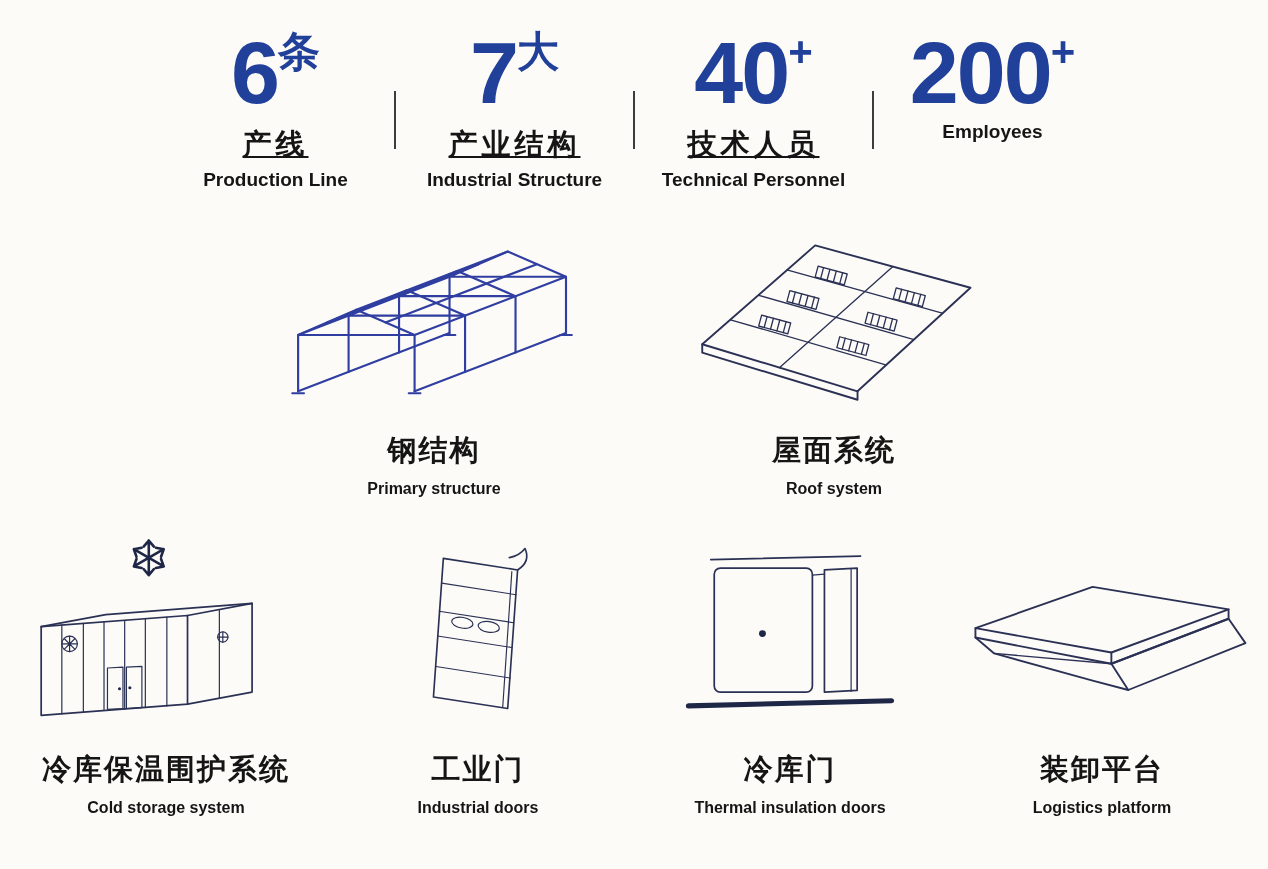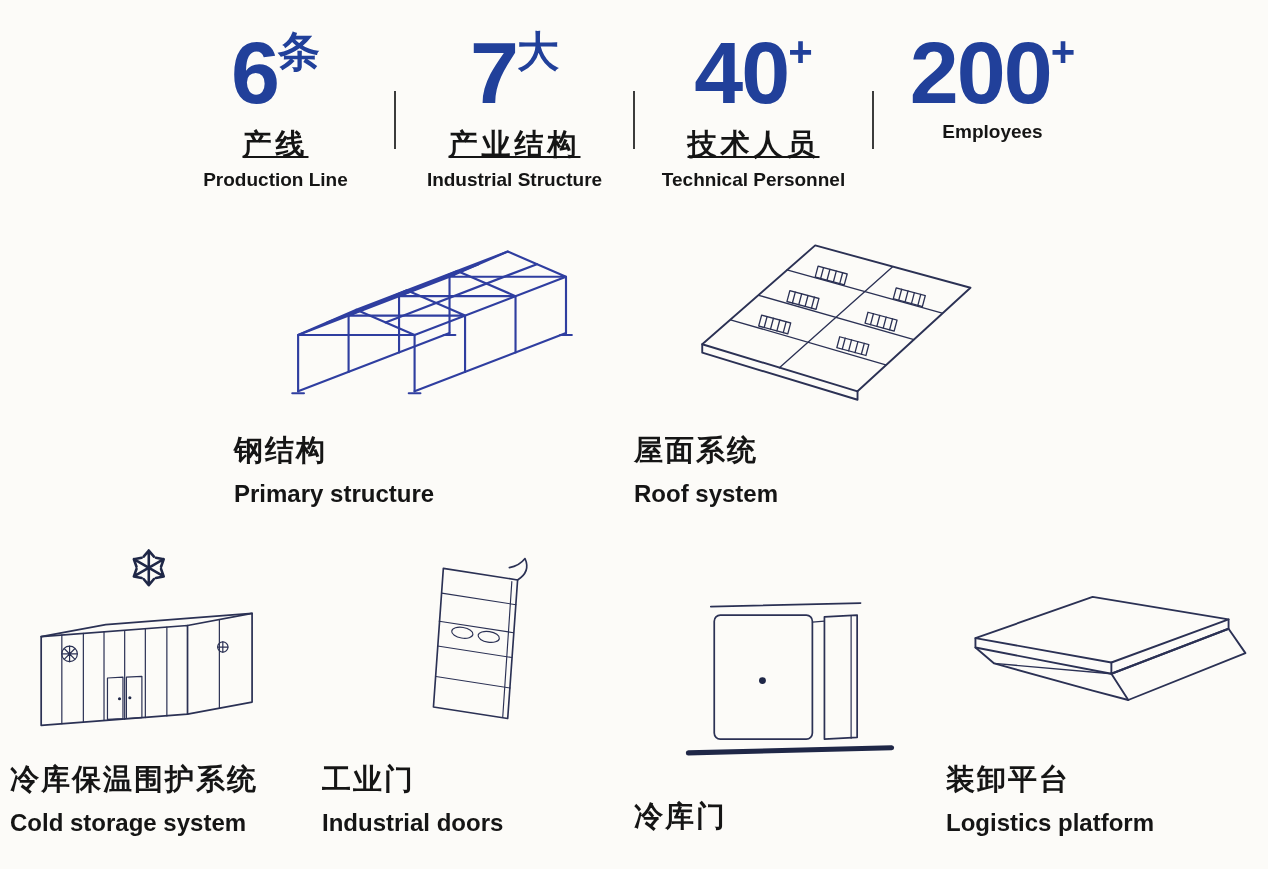--- a/index.html
+++ b/index.html
@@ -59,39 +59,40 @@
   }
   
   .row{
     display:flex;
     justify-content:center;
     align-items:flex-end;
   }
   .row-1{margin-top:28px;}
   .row-2{margin-top:34px;}
   .product{
+    text-align:center;
   }
   .row-1 .product{width:400px;}
   .row-2 .product{width:312px;}
   .icon-box{
     display:flex;
     align-items:flex-end;
     justify-content:center;
   }
   .row-1 .icon-box{height:192px;}
   .row-2 .icon-box{height:198px;}
   .p-cn{
     font-size:29px;
     font-weight:600;
     margin-top:20px;
     letter-spacing:2px;
     white-space:nowrap;
   }
   .p-en{
-    font-size:24px;
+    font-size:16px;
     font-weight:600;
     margin-top:9px;
     white-space:nowrap;
   }
   svg{display:block;}
   .line{fill:none;stroke:#2b3154;stroke-width:2;stroke-linejoin:round;stroke-linecap:round;}
   .line-thin{fill:none;stroke:#2b3154;stroke-width:1.4;stroke-linejoin:round;stroke-linecap:round;}
   .line-blue{fill:none;stroke:#2f3ea0;stroke-width:2.2;stroke-linejoin:round;stroke-linecap:round;}
   .line-thick{fill:none;stroke:#1f2747;stroke-width:6;stroke-linecap:round;}
   .dash{stroke-dasharray:5 4;}
@@ -270,20 +271,21 @@
         </g>
         <g class="line-thin">
           <path d="M221,43 L221,185"></path>
           <path d="M176,50 L190,49"></path>
         </g>
         <circle class="dot" cx="118" cy="118" r="4"></circle>
         <path class="line-thick" d="M32,202 L268,196"></path>
       </svg>
     </div>
     <div class="p-cn">冷库门</div>
+    <div class="p-en">Thermal insulation doors</div>
   </div>
 
   <div class="product">
     <div class="icon-box">
       <svg width="300" height="170" viewBox="0 0 320 180">
         <g class="line">
           <path d="M25,72 L150,28 L295,52 L170,98 Z"></path>
           <path d="M25,72 L25,82 L170,110 L170,98"></path>
           <path d="M295,52 L295,62 L170,110"></path>
           <path d="M170,110 L295,62 L313,88 L188,138 Z"></path>

